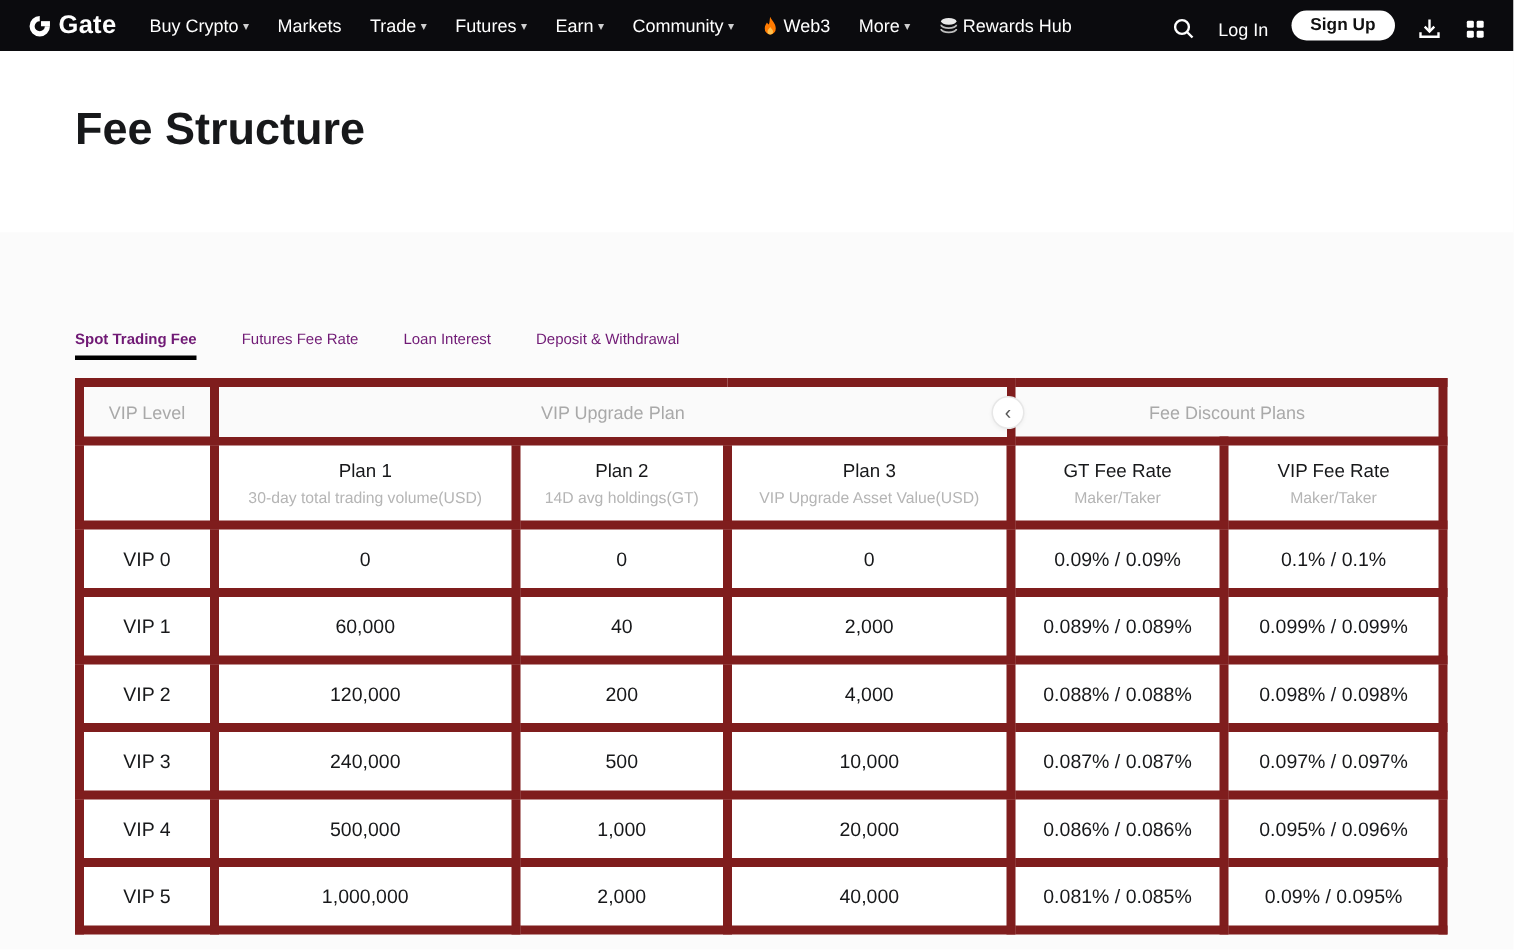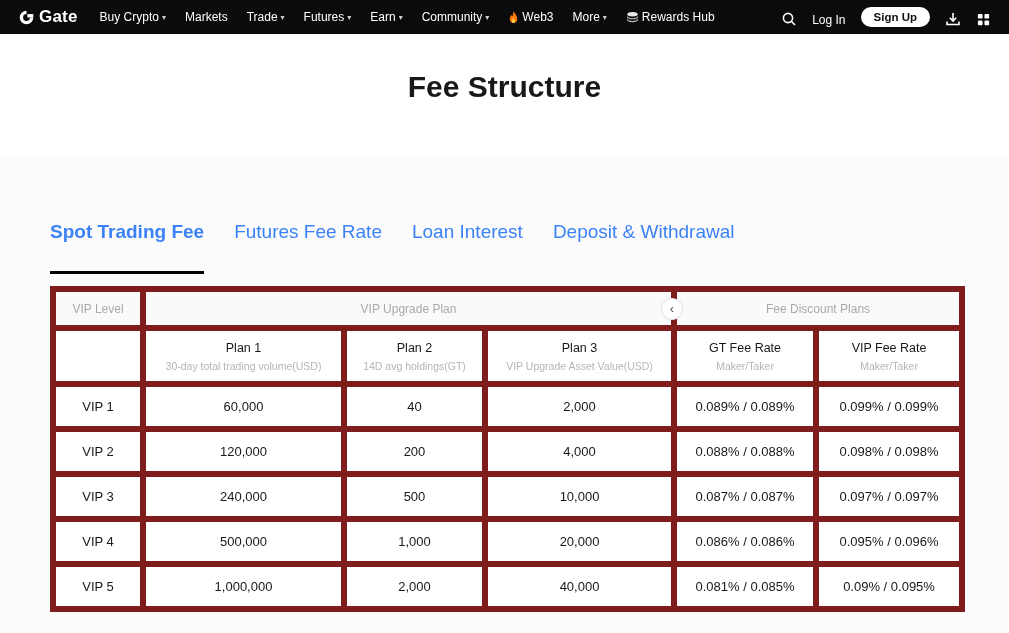--- a/index.html
+++ b/index.html
@@ -25,27 +25,27 @@
   .nav-right { display: flex; align-items: flex-end; gap: 15px; }
   .icon-btn { display: flex; align-items: center; cursor: pointer; }
   .login-link { color: #fff; font-size: 12px; cursor: pointer; white-space: nowrap; }
   .signup-btn {
     background: #fff; color: #111; font-size: 11.5px; font-weight: 600;
     border: none; border-radius: 12px; padding: 4px 13px; cursor: pointer; white-space: nowrap;
   }
 
   
   .hero { background: #fff; height: 121px; padding: 36px 50px 0 50px; }
-  .hero h1 { font-size: 30px; font-weight: 700; color: #17181a; text-align: center; }
+  .hero h1 { font-size: 30px; font-weight: 700; color: #17181a; }
 
   
   .content { background: #fbfbfb; padding: 0 50px; }
   .tabs { display: flex; gap: 30px; padding-top: 66px; }
   .tab {
-    font-size: 19px; color: #3b82f6; padding-bottom: 28px; cursor: pointer;
+    font-size: 10px; color: #701a75; padding-bottom: 5px; cursor: pointer;
     border-bottom: 3px solid transparent; white-space: nowrap;
   }
   .tab.active { font-weight: 700; border-bottom-color: #000; }
 
   
   .fee-table {
     width: 909px; border-collapse: collapse; background: #fff; margin-top: 12px;
     table-layout: fixed;
   }
   .fee-table th, .fee-table td { border: 6px solid #7f1d1d; text-align: center; }
@@ -202,20 +202,28 @@
       <th>
         <span class="plan-title">GT Fee Rate</span>
         <span class="plan-sub">Maker/Taker</span>
       </th>
       <th>
         <span class="plan-title">VIP Fee Rate</span>
         <span class="plan-sub">Maker/Taker</span>
       </th>
     </tr>
     <tr class="data-row">
+      <td class="level-cell">VIP 0</td>
+      <td>0</td>
+      <td>0</td>
+      <td>0</td>
+      <td>0.09% / 0.09%</td>
+      <td>0.1% / 0.1%</td>
+    </tr>
+    <tr class="data-row">
       <td class="level-cell">VIP 1</td>
       <td>60,000</td>
       <td>40</td>
       <td>2,000</td>
       <td>0.089% / 0.089%</td>
       <td>0.099% / 0.099%</td>
     </tr>
     <tr class="data-row">
       <td class="level-cell">VIP 2</td>
       <td>120,000</td>

